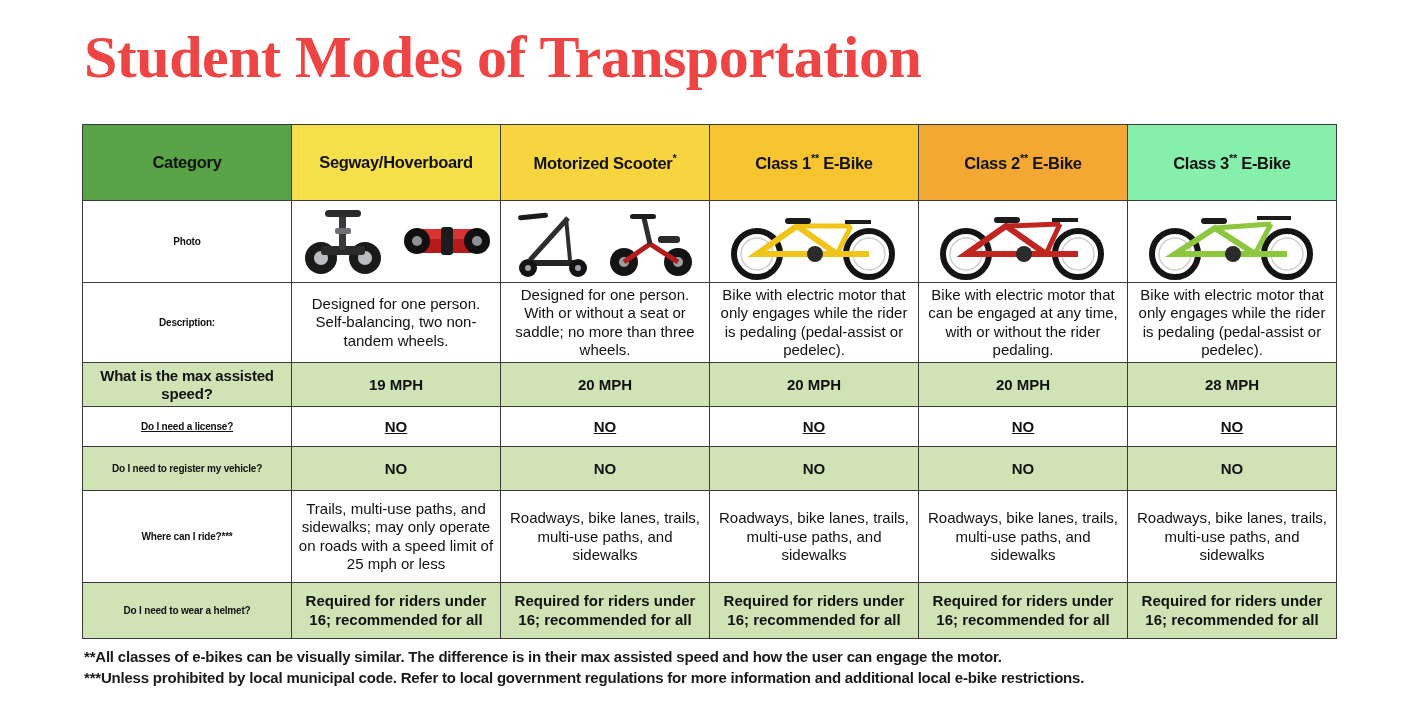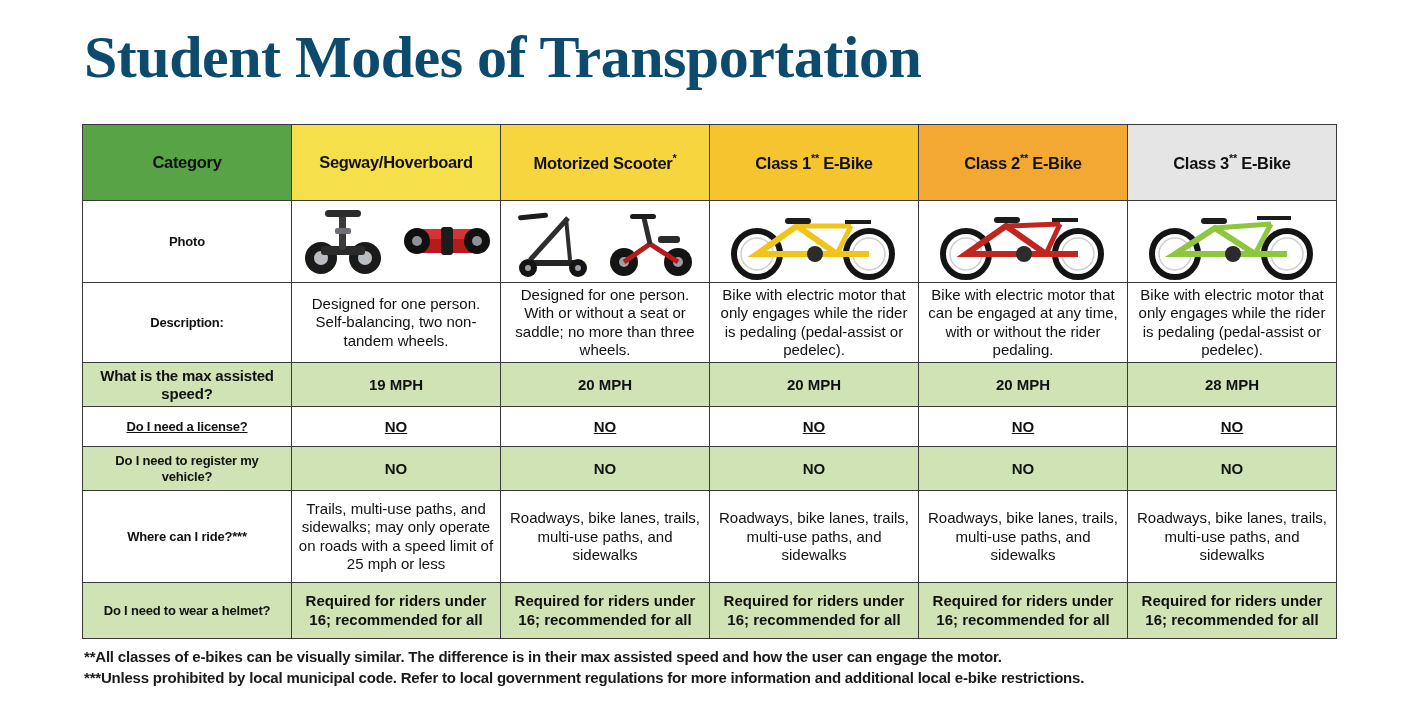--- a/index.html
+++ b/index.html
@@ -12,21 +12,21 @@
   }
   #page {
     position: relative;
     width: 1418px; height: 713px;
     background: #ffffff;
   }
   .title {
     font-family: "Liberation Serif", serif;
     font-weight: bold;
     font-size: 60px;
-    color: #0c4a6e;
+    color: #ef4444;
     letter-spacing: -0.5px;
     position: absolute;
     left: 84px;
     top: 26px;
     line-height: 1.05;
   }
   table.matrix {
     position: absolute;
     left: 82px;
     top: 124px;
@@ -48,28 +48,28 @@
     font-weight: bold;
     letter-spacing: -0.3px;
     color: #111111;
   }
   th.h-cat     { background: #5aa košmar; }
   th.h-cat     { background: #57a345; }
   th.h-seg     { background: #f5e04b; margin-top: 45px; }
   th.h-scoot   { background: #f7d53f; }
   th.h-c1      { background: #f6c42f; }
   th.h-c2      { background: #f2a832; }
-  th.h-c3      { background: #e5e5e5; }
+  th.h-c3      { background: #86efac; }
   .sup { font-size: 11px; vertical-align: super; }
 
   
   td.rowlabel {
     width: 200px;
     font-weight: bold;
-    font-size: 13px;
+    font-size: 10px;
     line-height: 1.2;
     letter-spacing: -0.2px;
   }
   td.rowlabel.white { background: #ffffff; }
   td.rowlabel.green { background: #cfe3b5; }
 
   td.cell {
     width: 211px;
     font-size: 15px;
     line-height: 1.22;

